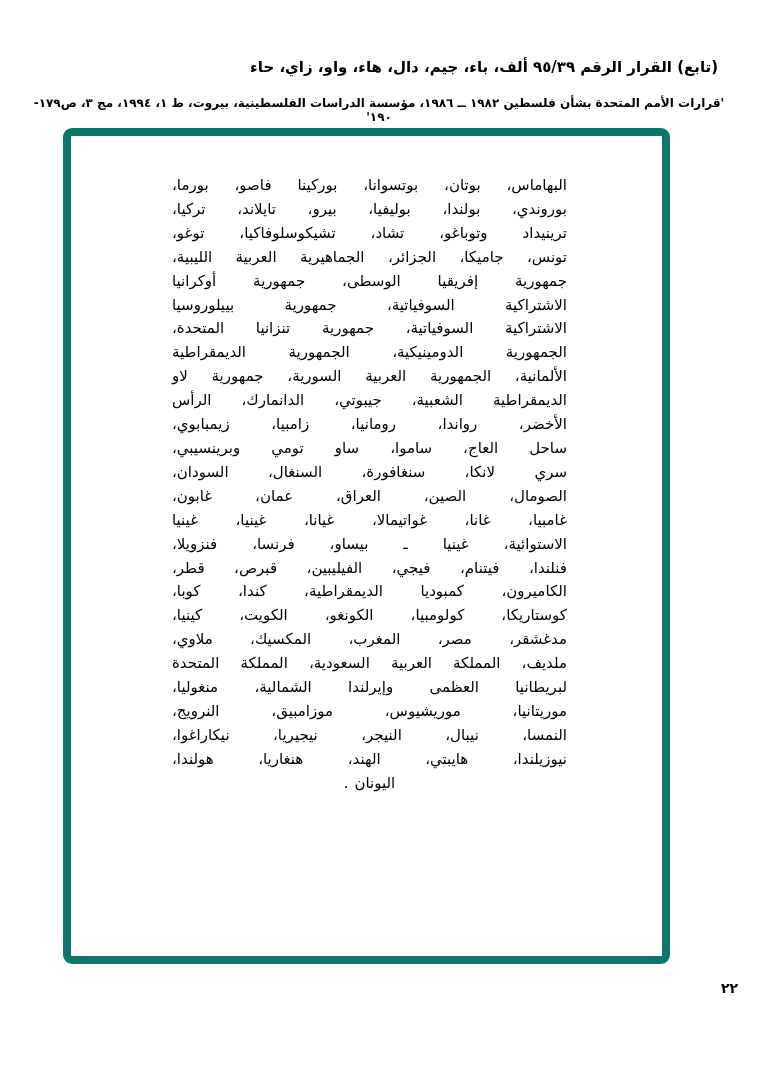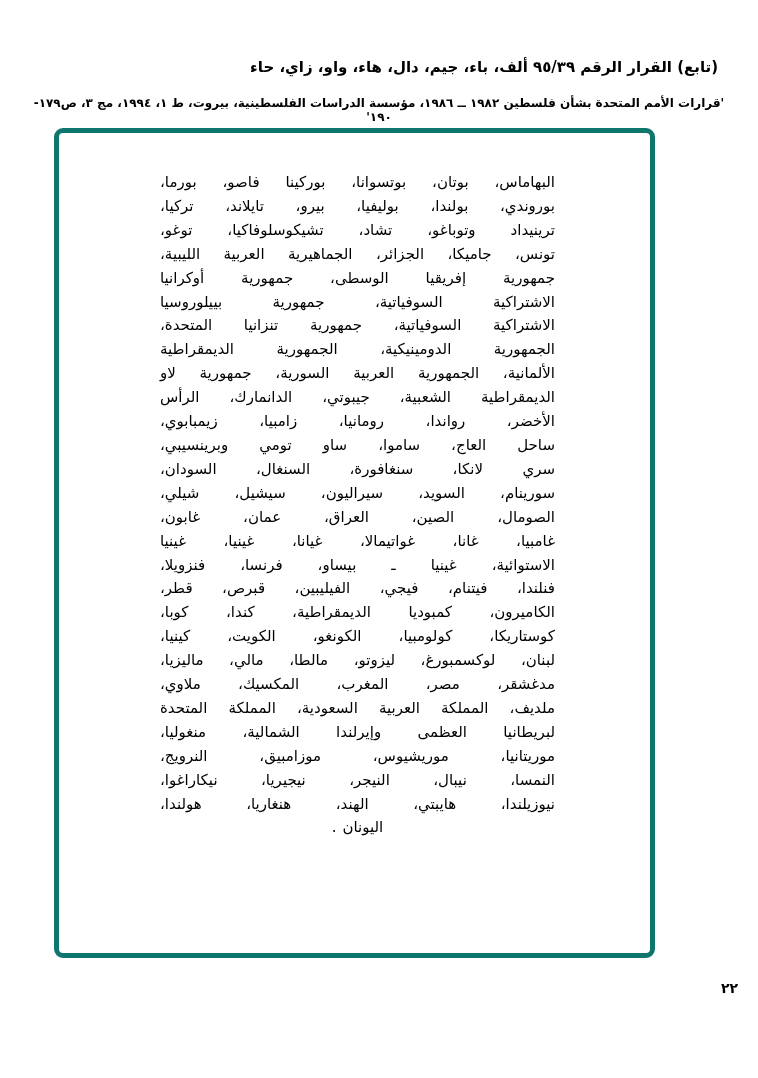--- a/index.html
+++ b/index.html
@@ -15,23 +15,23 @@
     direction:rtl;
     font-size:15px;font-weight:700;
     letter-spacing:0.2px;
   }
   .header2{
     position:absolute;top:96px;left:20px;right:20px;
     direction:rtl;text-align:center;
     font-size:12px;font-weight:700;
   }
   .green-box{
-    position:absolute;left:54px;top:128px;
+    position:absolute;left:63px;top:128px;
     width:591px;height:820px;
-    border:5px solid #0f766e;
+    border:8px solid #0f766e;
     border-radius:9px;
     background:#ffffff;
   }
   .text-block{
     position:absolute;left:101px;right:95px;top:38px;
     direction:rtl;
   }
   .tline{
     direction:rtl;
     font-size:15px;
@@ -67,28 +67,26 @@
       <div class="tline" dir="rtl">تونس، جاميكا، الجزائر، الجماهيرية العربية الليبية،</div>
       <div class="tline" dir="rtl">جمهورية إفريقيا الوسطى، جمهورية أوكرانيا</div>
       <div class="tline" dir="rtl">الاشتراكية السوفياتية، جمهورية بييلوروسيا</div>
       <div class="tline" dir="rtl">الاشتراكية السوفياتية، جمهورية تنزانيا المتحدة،</div>
       <div class="tline" dir="rtl">الجمهورية الدومينيكية، الجمهورية الديمقراطية</div>
       <div class="tline" dir="rtl">الألمانية، الجمهورية العربية السورية، جمهورية لاو</div>
       <div class="tline" dir="rtl">الديمقراطية الشعبية، جيبوتي، الدانمارك، الرأس</div>
       <div class="tline" dir="rtl">الأخضر، رواندا، رومانيا، زامبيا، زيمبابوي،</div>
       <div class="tline" dir="rtl">ساحل العاج، ساموا، ساو تومي وبرينسيبي،</div>
       <div class="tline" dir="rtl">سري لانكا، سنغافورة، السنغال، السودان،</div>
-      <div class="tline" dir="rtl">سورينام، السويد، سيراليون، سيشيل، شيلي،</div>
       <div class="tline" dir="rtl">الصومال، الصين، العراق، عمان، غابون،</div>
       <div class="tline" dir="rtl">غامبيا، غانا، غواتيمالا، غيانا، غينيا، غينيا</div>
       <div class="tline" dir="rtl">الاستوائية، غينيا ـ بيساو، فرنسا، فنزويلا،</div>
       <div class="tline" dir="rtl">فنلندا، فيتنام، فيجي، الفيليبين، قبرص، قطر،</div>
       <div class="tline" dir="rtl">الكاميرون، كمبوديا الديمقراطية، كندا، كوبا،</div>
       <div class="tline" dir="rtl">كوستاريكا، كولومبيا، الكونغو، الكويت، كينيا،</div>
-      <div class="tline" dir="rtl">لبنان، لوكسمبورغ، ليزوتو، مالطا، مالي، ماليزيا،</div>
       <div class="tline" dir="rtl">مدغشقر، مصر، المغرب، المكسيك، ملاوي،</div>
       <div class="tline" dir="rtl">ملديف، المملكة العربية السعودية، المملكة المتحدة</div>
       <div class="tline" dir="rtl">لبريطانيا العظمى وإيرلندا الشمالية، منغوليا،</div>
       <div class="tline" dir="rtl">موريتانيا، موريشيوس، موزامبيق، النرويج،</div>
       <div class="tline" dir="rtl">النمسا، نيبال، النيجر، نيجيريا، نيكاراغوا،</div>
       <div class="tline" dir="rtl">نيوزيلندا، هايبتي، الهند، هنغاريا، هولندا،</div>
       <div class="tline last" dir="rtl">اليونان .</div>
     </div>
 </div>
 

